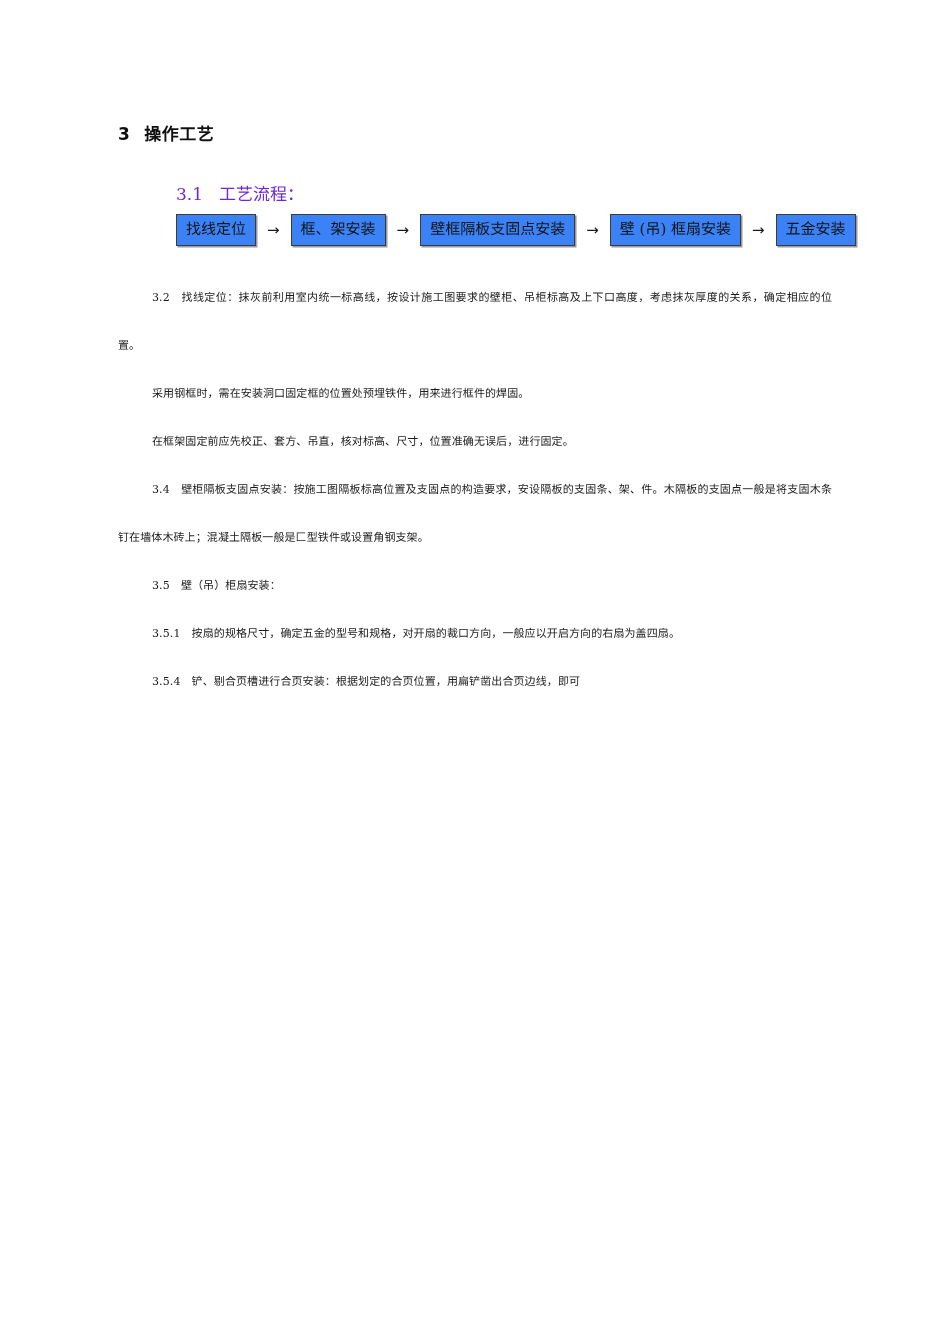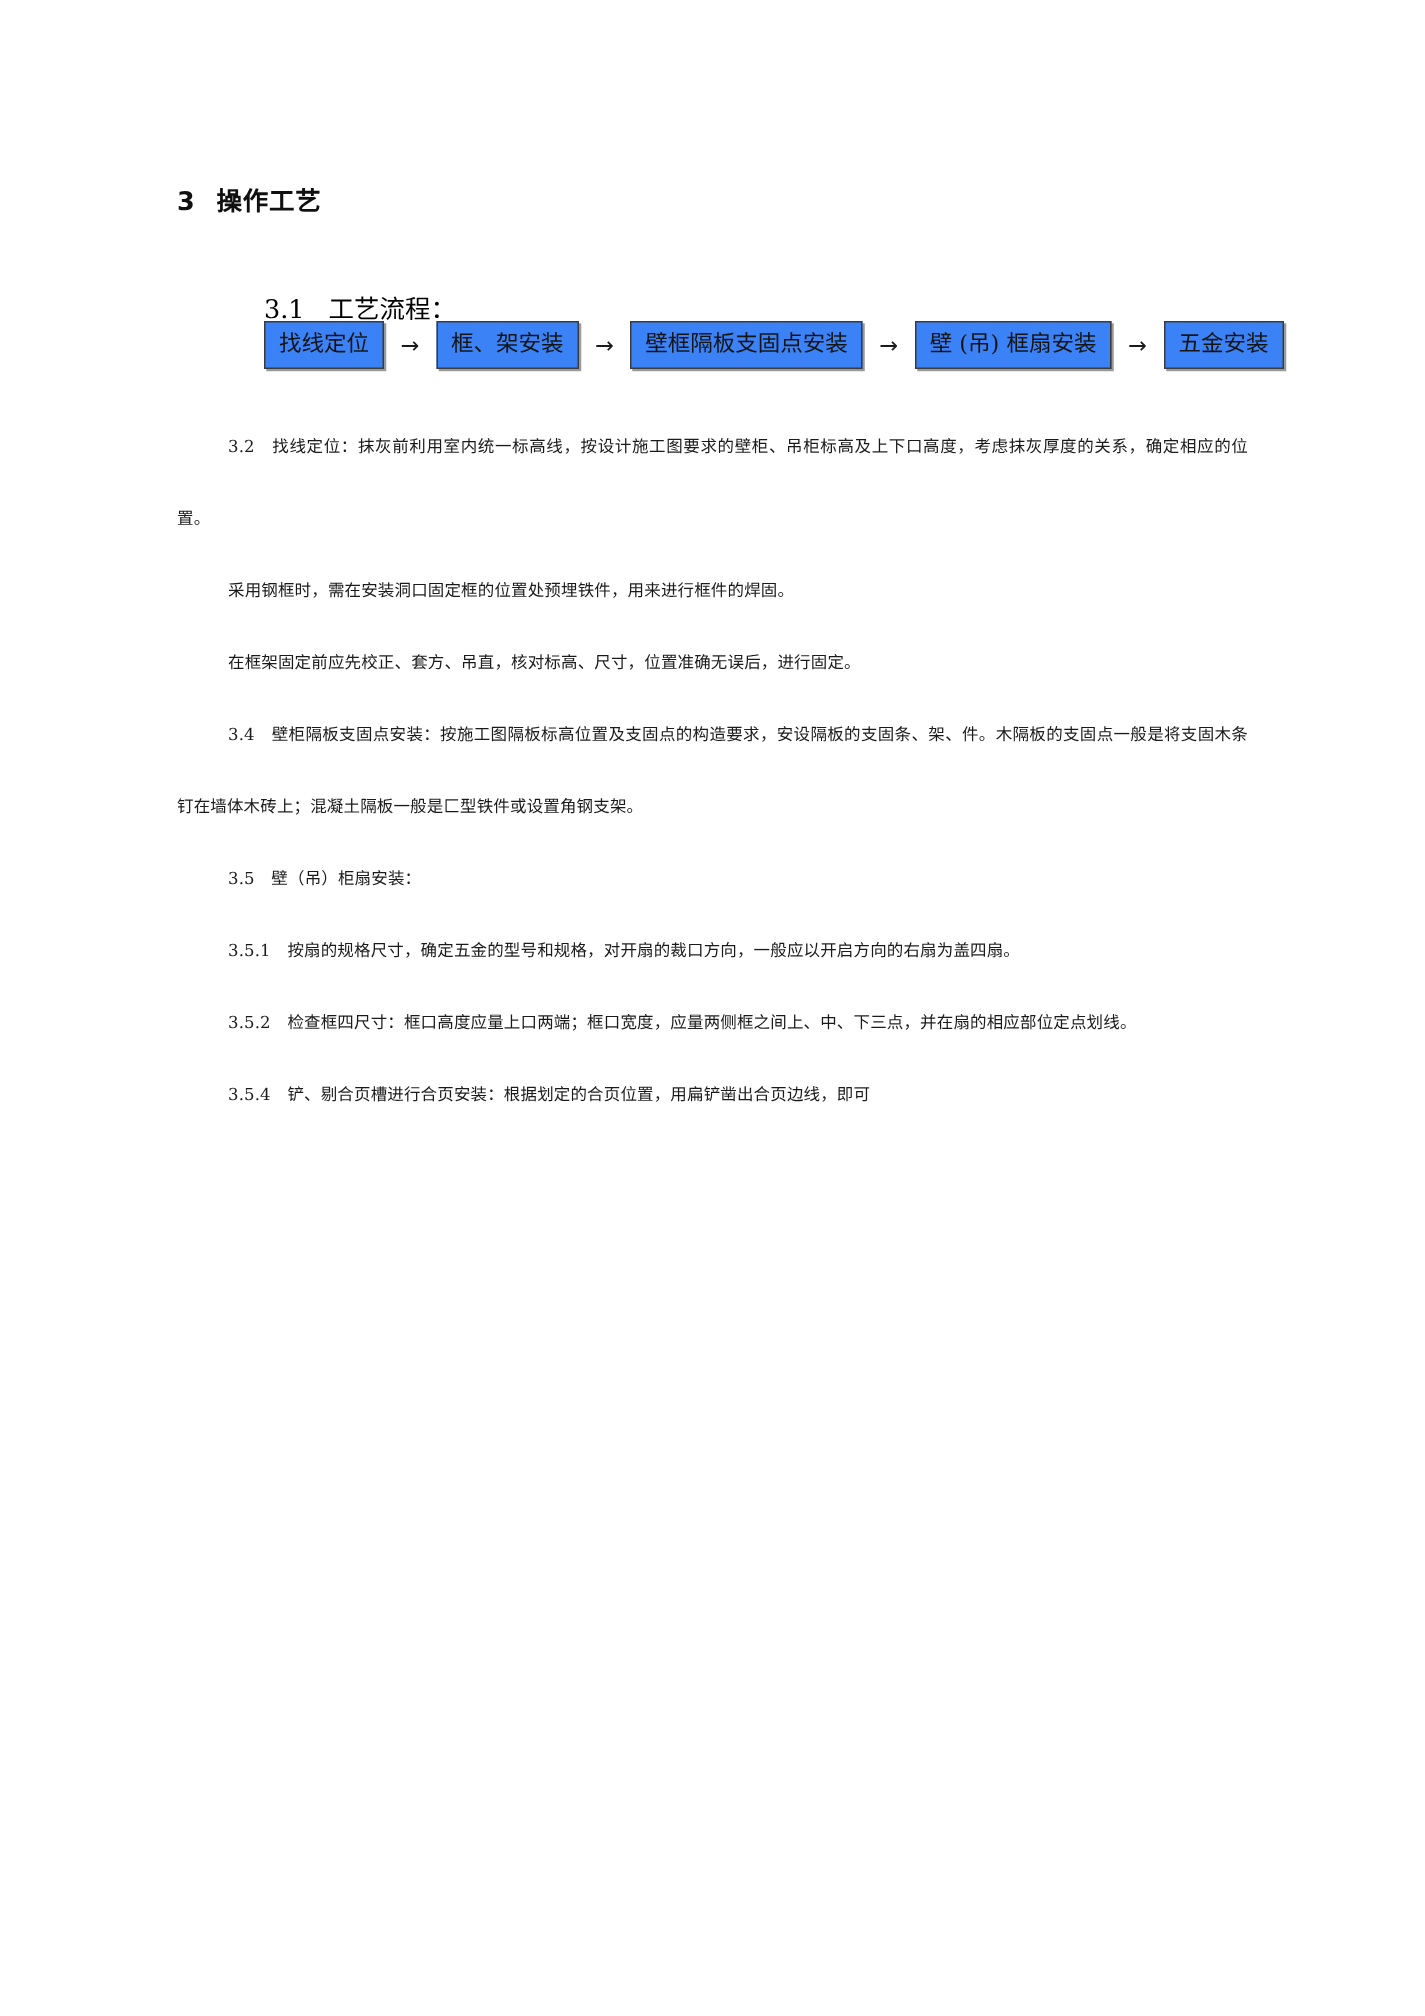--- a/index.html
+++ b/index.html
@@ -29,24 +29,24 @@
     letter-spacing: 0.5px;
     color: #101010;
     white-space: nowrap;
   }
   .heading .h-num { margin-right: 14px; }
 
   
   .subheading {
     position: absolute;
     left: 176px;
-    top: 192px;
+    top: 180px;
     font-family: "DejaVu Serif", "Liberation Serif", serif;
     font-size: 17px;
-    color: #000000;
+    color: #6d28d9;
     white-space: nowrap;
     text-align: right;
   }
   .subheading .s-num { margin-right: 16px; }
 
   
   .flow {
     position: absolute;
     left: 176px;
     top: 212px;
@@ -119,17 +119,16 @@
     <div class="flow-box">五金安装</div>
   </div>
 
   <div class="body">
     <p class="para indent2">3.2　找线定位：抹灰前利用室内统一标高线，按设计施工图要求的壁柜、吊柜标高及上下口高度，考虑抹灰厚度的关系，确定相应的位置。</p>
     <p class="para indent2 short">采用钢框时，需在安装洞口固定框的位置处预埋铁件，用来进行框件的焊固。</p>
     <p class="para indent2 short">在框架固定前应先校正、套方、吊直，核对标高、尺寸，位置准确无误后，进行固定。</p>
     <p class="para indent2">3.4　壁柜隔板支固点安装：按施工图隔板标高位置及支固点的构造要求，安设隔板的支固条、架、件。木隔板的支固点一般是将支固木条钉在墙体木砖上；混凝土隔板一般是匚型铁件或设置角钢支架。</p>
     <p class="para indent2 short">3.5　壁（吊）柜扇安装：</p>
     <p class="para indent2">3.5.1　按扇的规格尺寸，确定五金的型号和规格，对开扇的裁口方向，一般应以开启方向的右扇为盖四扇。</p>
-    <p class="para indent2">3.5.2　检查框四尺寸：框口高度应量上口两端；框口宽度，应量两侧框之间上、中、下三点，并在扇的相应部位定点划线。</p>
     <p class="para indent2">3.5.4　铲、剔合页槽进行合页安装：根据划定的合页位置，用扁铲凿出合页边线，即可</p>
   </div>
 
 </div>
 
 </body></html>

